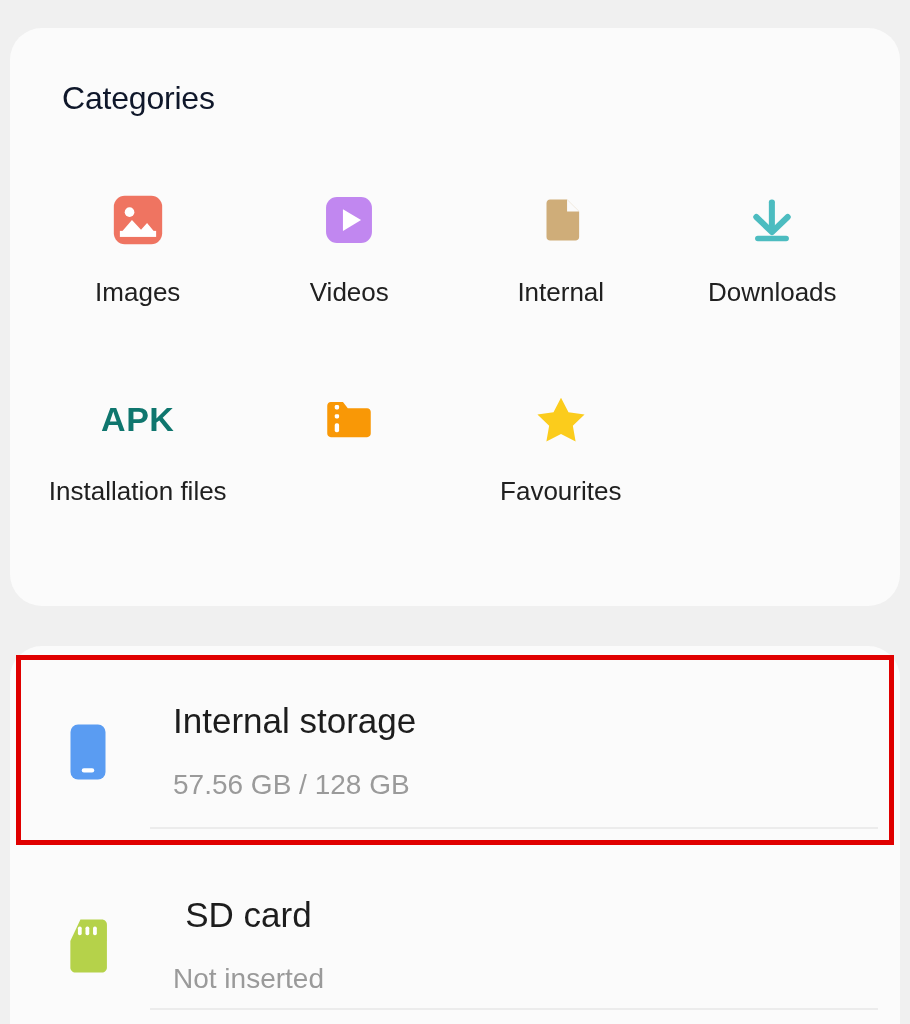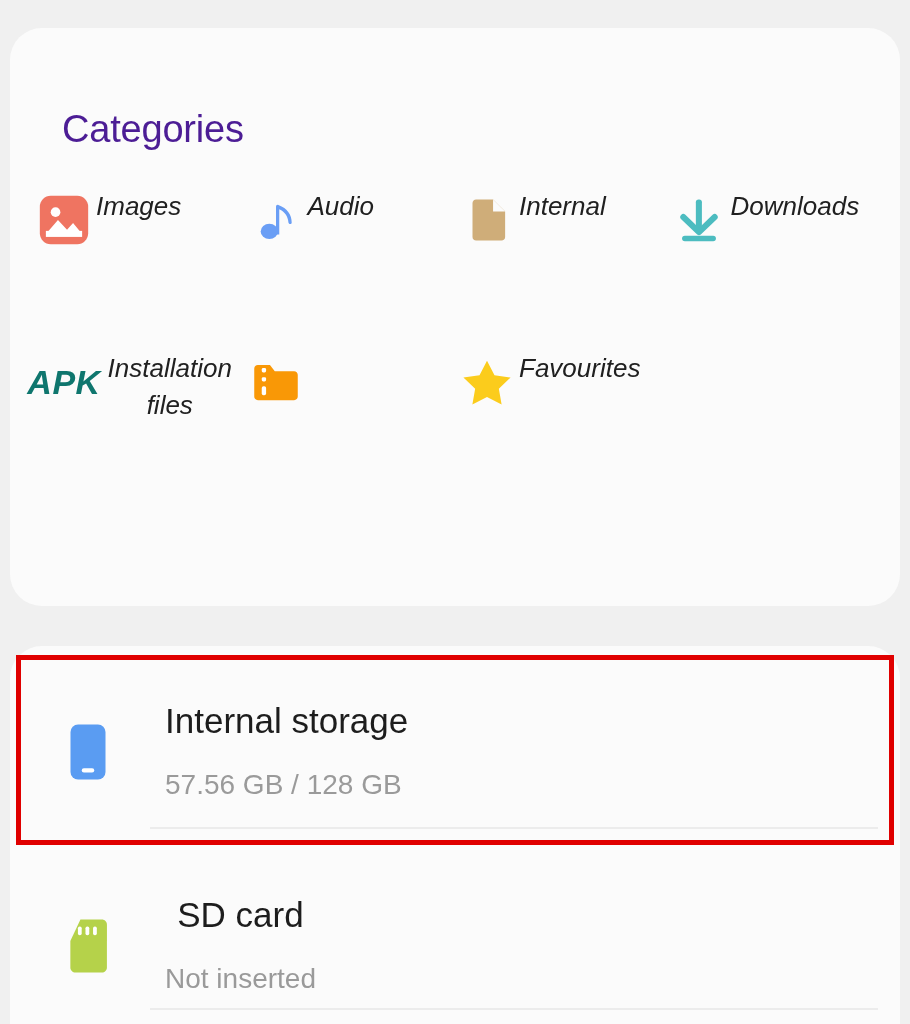--- a/index.html
+++ b/index.html
@@ -24,41 +24,40 @@
     width: 890px;
     height: 578px;
     background: #fbfbfb;
     border-radius: 32px;
     box-sizing: border-box;
   }
   .card-title {
     position: absolute;
     left: 52px;
     top: 52px;
-    font-size: 38px;
-    color: #4c1d95;
+    font-size: 32px;
+    color: #0f172a;
     letter-spacing: -0.2px;
     font-weight: 400;
-    margin-top: 28px;
   }
 
   .grid {
     position: absolute;
     left: 22px;
     top: 160px;
     width: 846px;
     display: grid;
     grid-template-columns: repeat(4, 1fr);
     grid-row-gap: 76px;
   }
   .cat {
     display: flex;
-    align-items: flex-start;
+    flex-direction: column;
+    align-items: center;
     cursor: pointer;
-    font-style: italic;
   }
   .cat-icon {
     width: 64px;
     height: 64px;
     display: flex;
     align-items: center;
     justify-content: center;
     margin-bottom: 22px;
   }
   .cat-label {
@@ -91,20 +90,21 @@
     overflow: hidden;
   }
   .storage-row {
     position: absolute;
     left: 0;
     width: 890px;
     height: 182px;
     display: flex;
     align-items: center;
     cursor: pointer;
+    gap: 8px;
   }
   .storage-row.internal { top: 15px; }
   .storage-row.sdcard { top: 209px; text-align: center; }
 
   .storage-icon {
     width: 60px;
     margin-left: 48px;
     display: flex;
     align-items: center;
     justify-content: center;
@@ -166,30 +166,30 @@
         <svg width="58" height="58" viewBox="0 0 48 48">
           <rect x="4" y="4" width="40" height="40" rx="9" fill="#ef7461"></rect>
           <circle cx="17" cy="17.5" r="4" fill="#ffffff"></circle>
           <path d="M9 35.5 L19 24 L26.5 32 L31.5 26.5 L39 35.5 Z" fill="#ffffff"></path>
           <rect x="9" y="33" width="30" height="5" fill="#ffffff"></rect>
         </svg>
       </div>
       <div class="cat-label">Images</div>
     </div>
 
-
-    <div class="cat">
-      <div class="cat-icon">
-        <svg width="58" height="58" viewBox="0 0 48 48">
-          <path d="M24 36 V13 c0-1.2 1-1.8 2-1.4 c7.5 2.8 11 8.2 11 14.4 c0 .8-.6 1.3-1.3 1.3 c-.8 0-1.3-.6-1.4-1.3 c-.4-4.9-3-9-7.6-11 V36 Z" fill="#6a9ef5"></path>
-          <ellipse cx="18.5" cy="33.5" rx="7.2" ry="6.3" fill="#6a9ef5"></ellipse>
-        </svg>
-      </div>
-      <div class="cat-label">Audio</div>
-    </div>
+    <div class="cat">
+      <div class="cat-icon">
+        <svg width="58" height="58" viewBox="0 0 48 48">
+          <rect x="5" y="5" width="38" height="38" rx="9" fill="#c187f0"></rect>
+          <path d="M19 15 L34 24 L19 33 Z" fill="#ffffff"></path>
+        </svg>
+      </div>
+      <div class="cat-label">Videos</div>
+    </div>
+
 
     <div class="cat">
       <div class="cat-icon">
         <svg width="58" height="58" viewBox="0 0 48 48">
           <path d="M12 10 c0-1.7 1.3-3 3-3 h14 l10 10 v21 c0 1.7-1.3 3-3 3 H15 c-1.7 0-3-1.3-3-3 Z" fill="#cfad79"></path>
           <path d="M29 7 l10 10 h-10 Z" fill="#fbfbfb"></path>
         </svg>
       </div>
       <div class="cat-label">Internal</div>
     </div>

